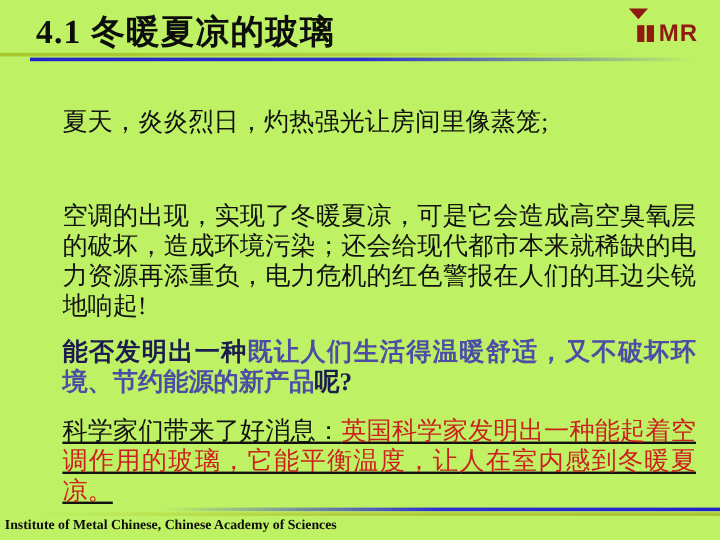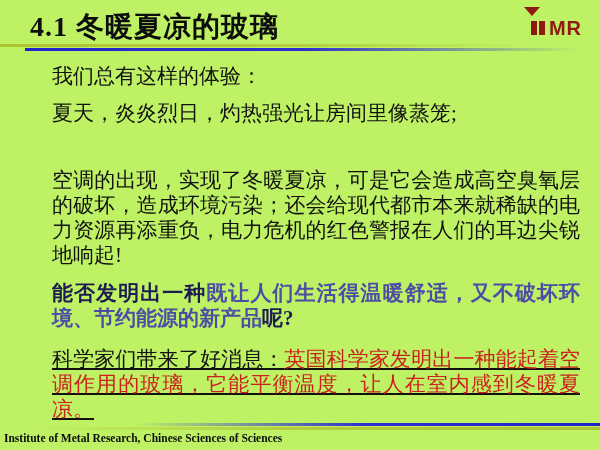--- a/index.html
+++ b/index.html
@@ -74,21 +74,21 @@
   .bodytext {
     position: absolute;
     left: 52px;
     width: 528px;
     font-size: 21px;
     line-height: 25px;
     color: #111111;
     text-align: justify;
   }
   .t-intro  { top: 64px;  }
-  .t-summer { top: 101px; }
+  .t-summer { top: 89px; }
   .t-winter { top: 138px; }
   .t-aircon { top: 168px; }
   .t-question { top: 281px; font-weight: bold; }
   .t-news   { top: 347px; text-decoration: underline; }
 
   .q-dark  { color: #1c1c50; }
   .q-blue  { color: #4d4da6; }
   .n-black { color: #111111; }
   .n-red   { color: #cc1f1f; }
 
@@ -124,28 +124,27 @@
   <div class="logo">
     <span class="logo-bar"></span>
     <span class="logo-bar"></span>
     <span class="logo-text">MR</span>
     <span class="logo-triangle"></span>
   </div>
 
   <div class="hline-green"></div>
   <div class="hline-blue"></div>
 
-  <div class="bodytext t-intro">我们总有这样的体验：</div>
 
   <div class="bodytext t-summer">夏天，炎炎烈日，灼热强光让房间里像蒸笼;</div>
 
 
   <div class="bodytext t-aircon">空调的出现，实现了冬暖夏凉，可是它会造成高空臭氧层的破坏，造成环境污染；还会给现代都市本来就稀缺的电力资源再添重负，电力危机的红色警报在人们的耳边尖锐地响起!</div>
 
   <div class="bodytext t-question"><span class="q-dark">能否发明出一种</span><span class="q-blue">既让人们生活得温暖舒适，又不破坏环境、节约能源的新产品</span><span class="q-dark">呢?</span></div>
 
   <div class="bodytext t-news"><span class="n-black">科学家们带来了好消息：</span><span class="n-red">英国科学家发明出一种能起着空调作用的玻璃，它能平衡温度，让人在室内感到冬暖夏凉。</span></div>
 
   <div class="fline-blue"></div>
   <div class="fline-green"></div>
-  <div class="footer-text">Institute of Metal Research, Chinese Sciences of Sciences</div>
+  <div class="footer-text">Institute of Metal Chinese, Chinese Academy of Sciences</div>
 
 </div>
 
 </body></html>

